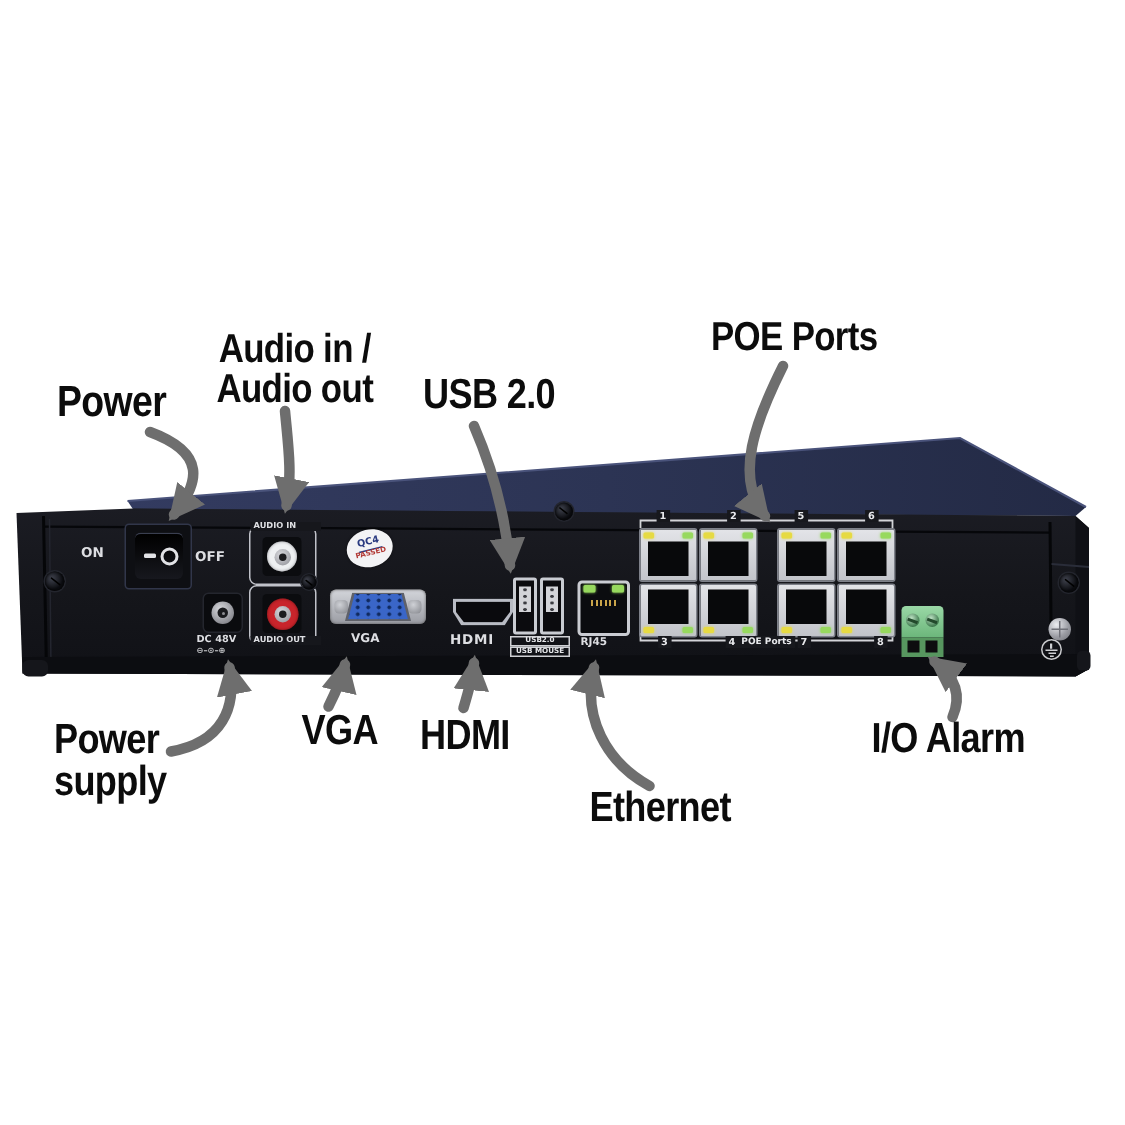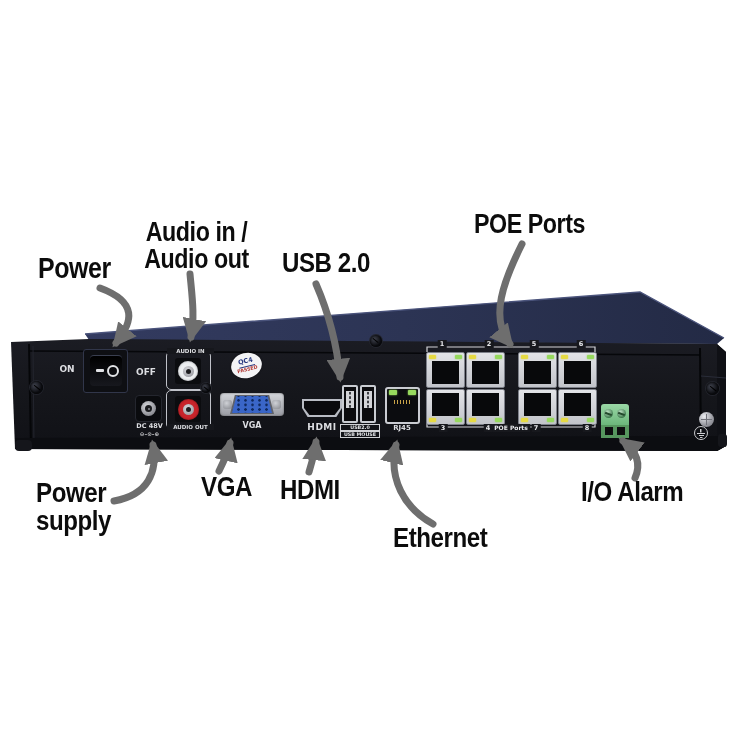--- a/index.html
+++ b/index.html
@@ -6,21 +6,21 @@
   #canvas{position:relative;width:750px;height:750px;background:#ffffff;overflow:hidden;
           font-family:"Liberation Sans",sans-serif;}
   .abs{position:absolute;}
   
   .c-label{position:absolute;font-weight:bold;color:#0c0c0c;white-space:nowrap;
            font-family:"Liberation Sans",sans-serif;letter-spacing:-.5px;
            transform:scaleX(.86);transform-origin:left top;line-height:1.0;}
   .c-center{text-align:center;transform-origin:center top;}
   
   .silk{position:absolute;color:#dddee2;font-weight:bold;white-space:nowrap;
-        font-family:"DejaVu Sans","Liberation Sans",sans-serif;text-align:center;line-height:1.1;}
+        font-family:"DejaVu Sans","Liberation Sans",sans-serif;text-align:left;line-height:1.1;}
   
   .sw-bezel{left:83px;top:349px;width:45px;height:44px;background:#0e0f13;border:1px solid #31364a;border-radius:3px;box-sizing:border-box;}
   .sw-rocker{left:90px;top:355px;width:32px;height:31px;background:linear-gradient(#000,#17181e);border-radius:4px;border-top:1px solid #3a3f50;box-sizing:border-box;}
   .sw-dash{left:96px;top:369px;width:8px;height:3px;background:#e2e3e6;border-radius:1px;}
   .sw-ring{left:107px;top:365px;width:8px;height:8px;border:2px solid #e2e3e6;border-radius:50%;}
   
   .dc-base{left:135px;top:395px;width:27px;height:27px;background:#0a0b0e;border:1px solid #24262e;border-radius:4px;box-sizing:border-box;}
   .dc-ring{left:141px;top:401px;width:15px;height:15px;border-radius:50%;background:radial-gradient(circle at 40% 35%,#d9dade,#97989e 60%,#6d6e74);}
   .dc-hole{left:145px;top:405px;width:7px;height:7px;border-radius:50%;background:#1a1b1e;}
   .dc-pin{left:147.5px;top:407.5px;width:2px;height:2px;border-radius:50%;background:#8e8f94;}

